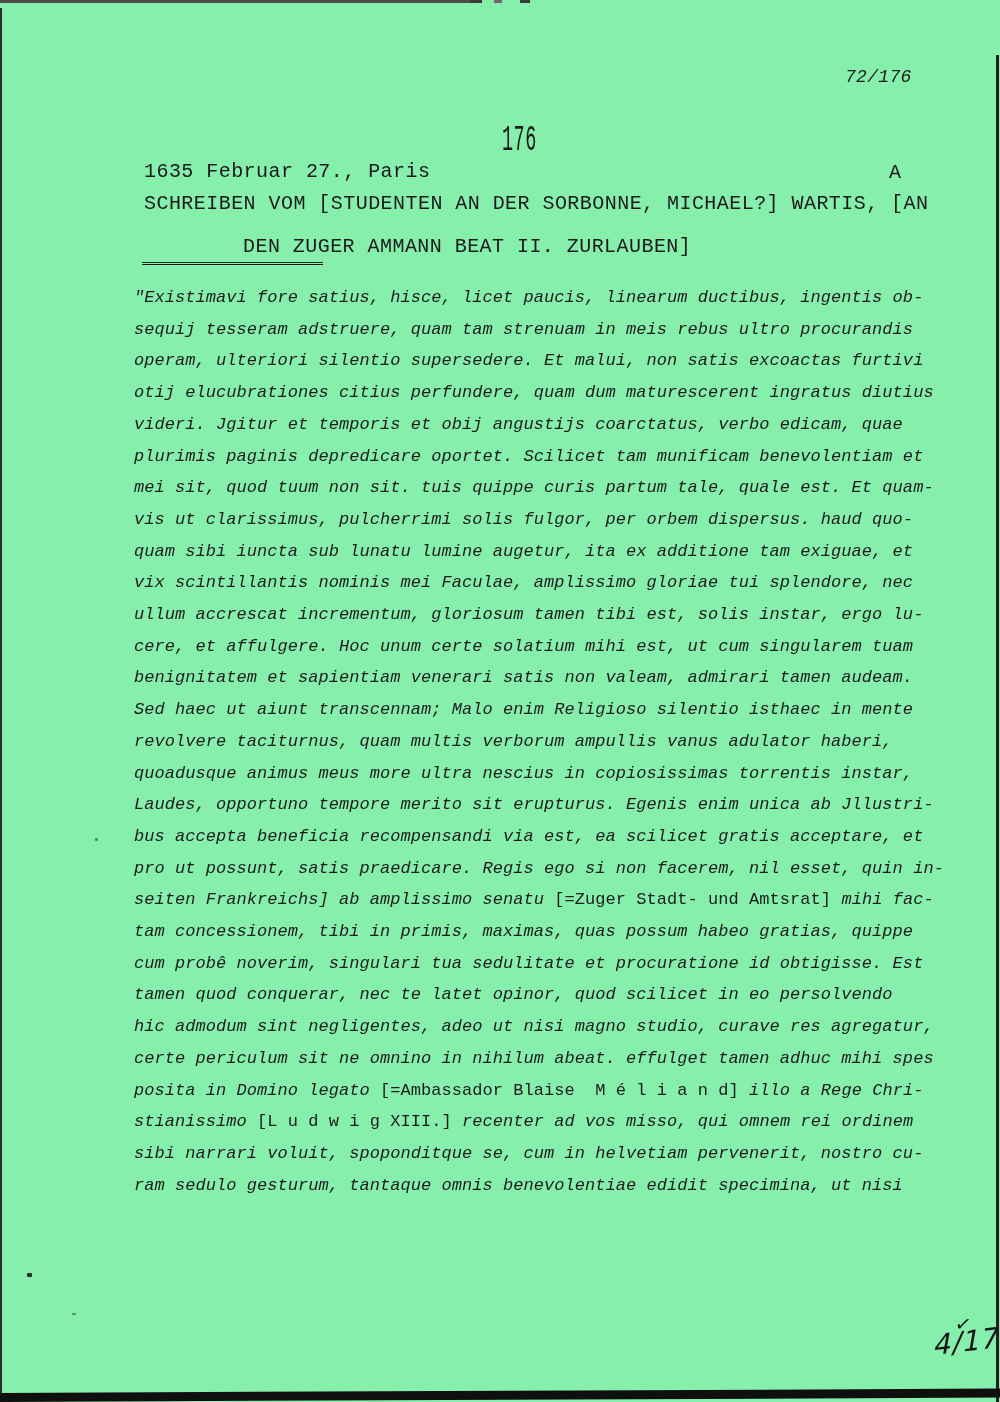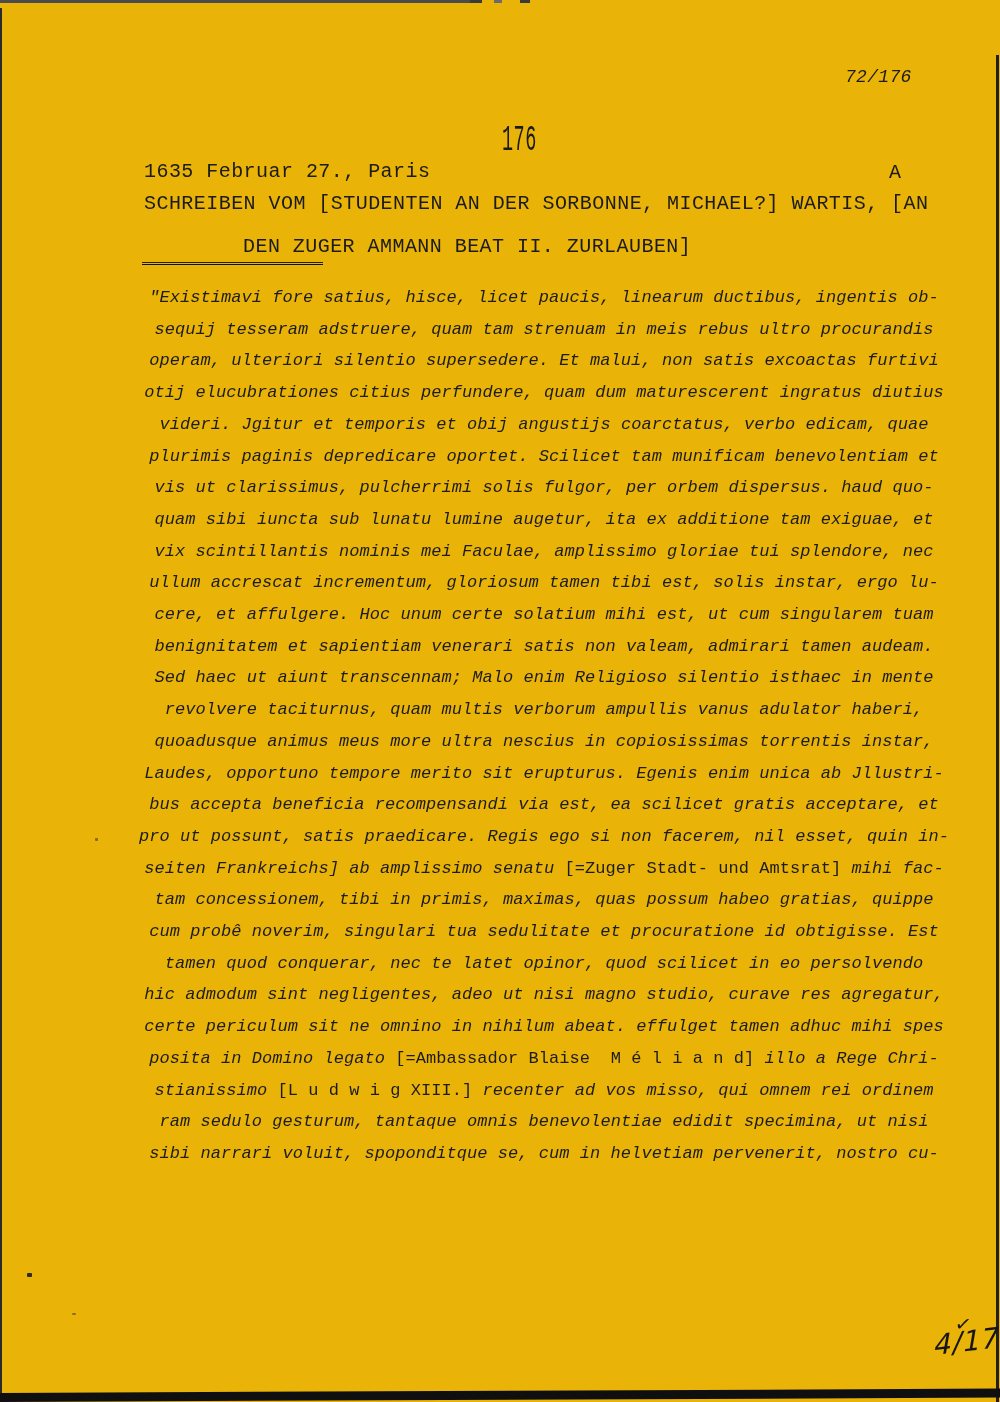--- a/index.html
+++ b/index.html
@@ -1,23 +1,22 @@
 <!DOCTYPE html>
 <html><head>
 <meta charset="utf-8">
 <style>
   html,body{margin:0;padding:0;background:#e8e8e6;}
   .page{
     position:relative;
     width:1000px;height:1402px;
     margin:0 auto;
-    background:#eab308;
+    background:#86efac;
     overflow:hidden;
     color:#1b1b1b;
-    text-align:center;
   }
   
   .edge{position:absolute;background:#1e1e1e;}
   .edge-top-solid{left:0;top:0;width:470px;height:3px;background:#4c4c4c;}
   .edge-top-broken{left:470px;top:0;width:530px;height:3px;
     background:repeating-linear-gradient(90deg,#3a3a3a 0 14px,transparent 14px 26px,#6b6b6b 26px 34px,transparent 34px 52px);}
   .edge-left{left:0;top:8px;width:2px;height:1390px;background:#2b2b2b;}
   .edge-right{right:1px;top:55px;width:3px;height:1347px;background:#202020;}
   .edge-bottom{left:-4px;bottom:0;width:1010px;height:9px;background:#0f0f0f;transform:rotate(-0.25deg);transform-origin:left bottom;}
 
@@ -108,42 +107,43 @@
 
   <div class="title-rule"></div>
 
   <div class="letter-body">
       <div class="bline"><span>"Existimavi fore satius, hisce, licet paucis, linearum ductibus, ingentis ob-</span></div>
       <div class="bline"><span>sequij tesseram adstruere, quam tam strenuam in meis rebus ultro procurandis</span></div>
       <div class="bline"><span>operam, ulteriori silentio supersedere. Et malui, non satis excoactas furtivi</span></div>
       <div class="bline"><span>otij elucubrationes citius perfundere, quam dum maturescerent ingratus diutius</span></div>
       <div class="bline"><span>videri. Jgitur et temporis et obij angustijs coarctatus, verbo edicam, quae</span></div>
       <div class="bline"><span>plurimis paginis depredicare oportet. Scilicet tam munificam benevolentiam et</span></div>
+      <div class="bline"><span>mei sit, quod tuum non sit. tuis quippe curis partum tale, quale est. Et quam-</span></div>
       <div class="bline"><span>vis ut clarissimus, pulcherrimi solis fulgor, per orbem dispersus. haud quo-</span></div>
       <div class="bline"><span>quam sibi iuncta sub lunatu lumine augetur, ita ex additione tam exiguae, et</span></div>
       <div class="bline"><span>vix scintillantis nominis mei Faculae, amplissimo gloriae tui splendore, nec</span></div>
       <div class="bline"><span>ullum accrescat incrementum, gloriosum tamen tibi est, solis instar, ergo lu-</span></div>
       <div class="bline"><span>cere, et affulgere. Hoc unum certe solatium mihi est, ut cum singularem tuam</span></div>
       <div class="bline"><span>benignitatem et sapientiam venerari satis non valeam, admirari tamen audeam.</span></div>
       <div class="bline"><span>Sed haec ut aiunt transcennam; Malo enim Religioso silentio isthaec in mente</span></div>
       <div class="bline"><span>revolvere taciturnus, quam multis verborum ampullis vanus adulator haberi,</span></div>
       <div class="bline"><span>quoadusque animus meus more ultra nescius in copiosissimas torrentis instar,</span></div>
       <div class="bline"><span>Laudes, opportuno tempore merito sit erupturus. Egenis enim unica ab Jllustri-</span></div>
       <div class="bline"><span>bus accepta beneficia recompensandi via est, ea scilicet gratis acceptare, et</span></div>
       <div class="bline"><span>pro ut possunt, satis praedicare. Regis ego si non facerem, nil esset, quin in-</span></div>
       <div class="bline"><span>seiten Frankreichs] ab amplissimo senatu </span><span class="roman">[=Zuger Stadt- und Amtsrat]</span><span> mihi fac-</span></div>
       <div class="bline"><span>tam concessionem, tibi in primis, maximas, quas possum habeo gratias, quippe</span></div>
       <div class="bline"><span>cum probê noverim, singulari tua sedulitate et procuratione id obtigisse. Est</span></div>
       <div class="bline"><span>tamen quod conquerar, nec te latet opinor, quod scilicet in eo persolvendo</span></div>
       <div class="bline"><span>hic admodum sint negligentes, adeo ut nisi magno studio, curave res agregatur,</span></div>
       <div class="bline"><span>certe periculum sit ne omnino in nihilum abeat. effulget tamen adhuc mihi spes</span></div>
       <div class="bline"><span>posita in Domino legato </span><span class="roman">[=Ambassador Blaise  M é l i a n d]</span><span> illo a Rege Chri-</span></div>
       <div class="bline"><span>stianissimo </span><span class="roman">[L u d w i g XIII.]</span><span> recenter ad vos misso, qui omnem rei ordinem</span></div>
+      <div class="bline"><span>sibi narrari voluit, spoponditque se, cum in helvetiam pervenerit, nostro cu-</span></div>
       <div class="bline"><span>ram sedulo gesturum, tantaque omnis benevolentiae edidit specimina, ut nisi</span></div>
-      <div class="bline"><span>sibi narrari voluit, spoponditque se, cum in helvetiam pervenerit, nostro cu-</span></div>
     </div>
 
   <div class="speck speck1"></div>
   <div class="speck speck2"></div>
   <div class="speck speck3"></div>
 
   <div class="hand hand-check">✓</div>
   <div class="hand hand-number">4/17</div>
 
 </div>

